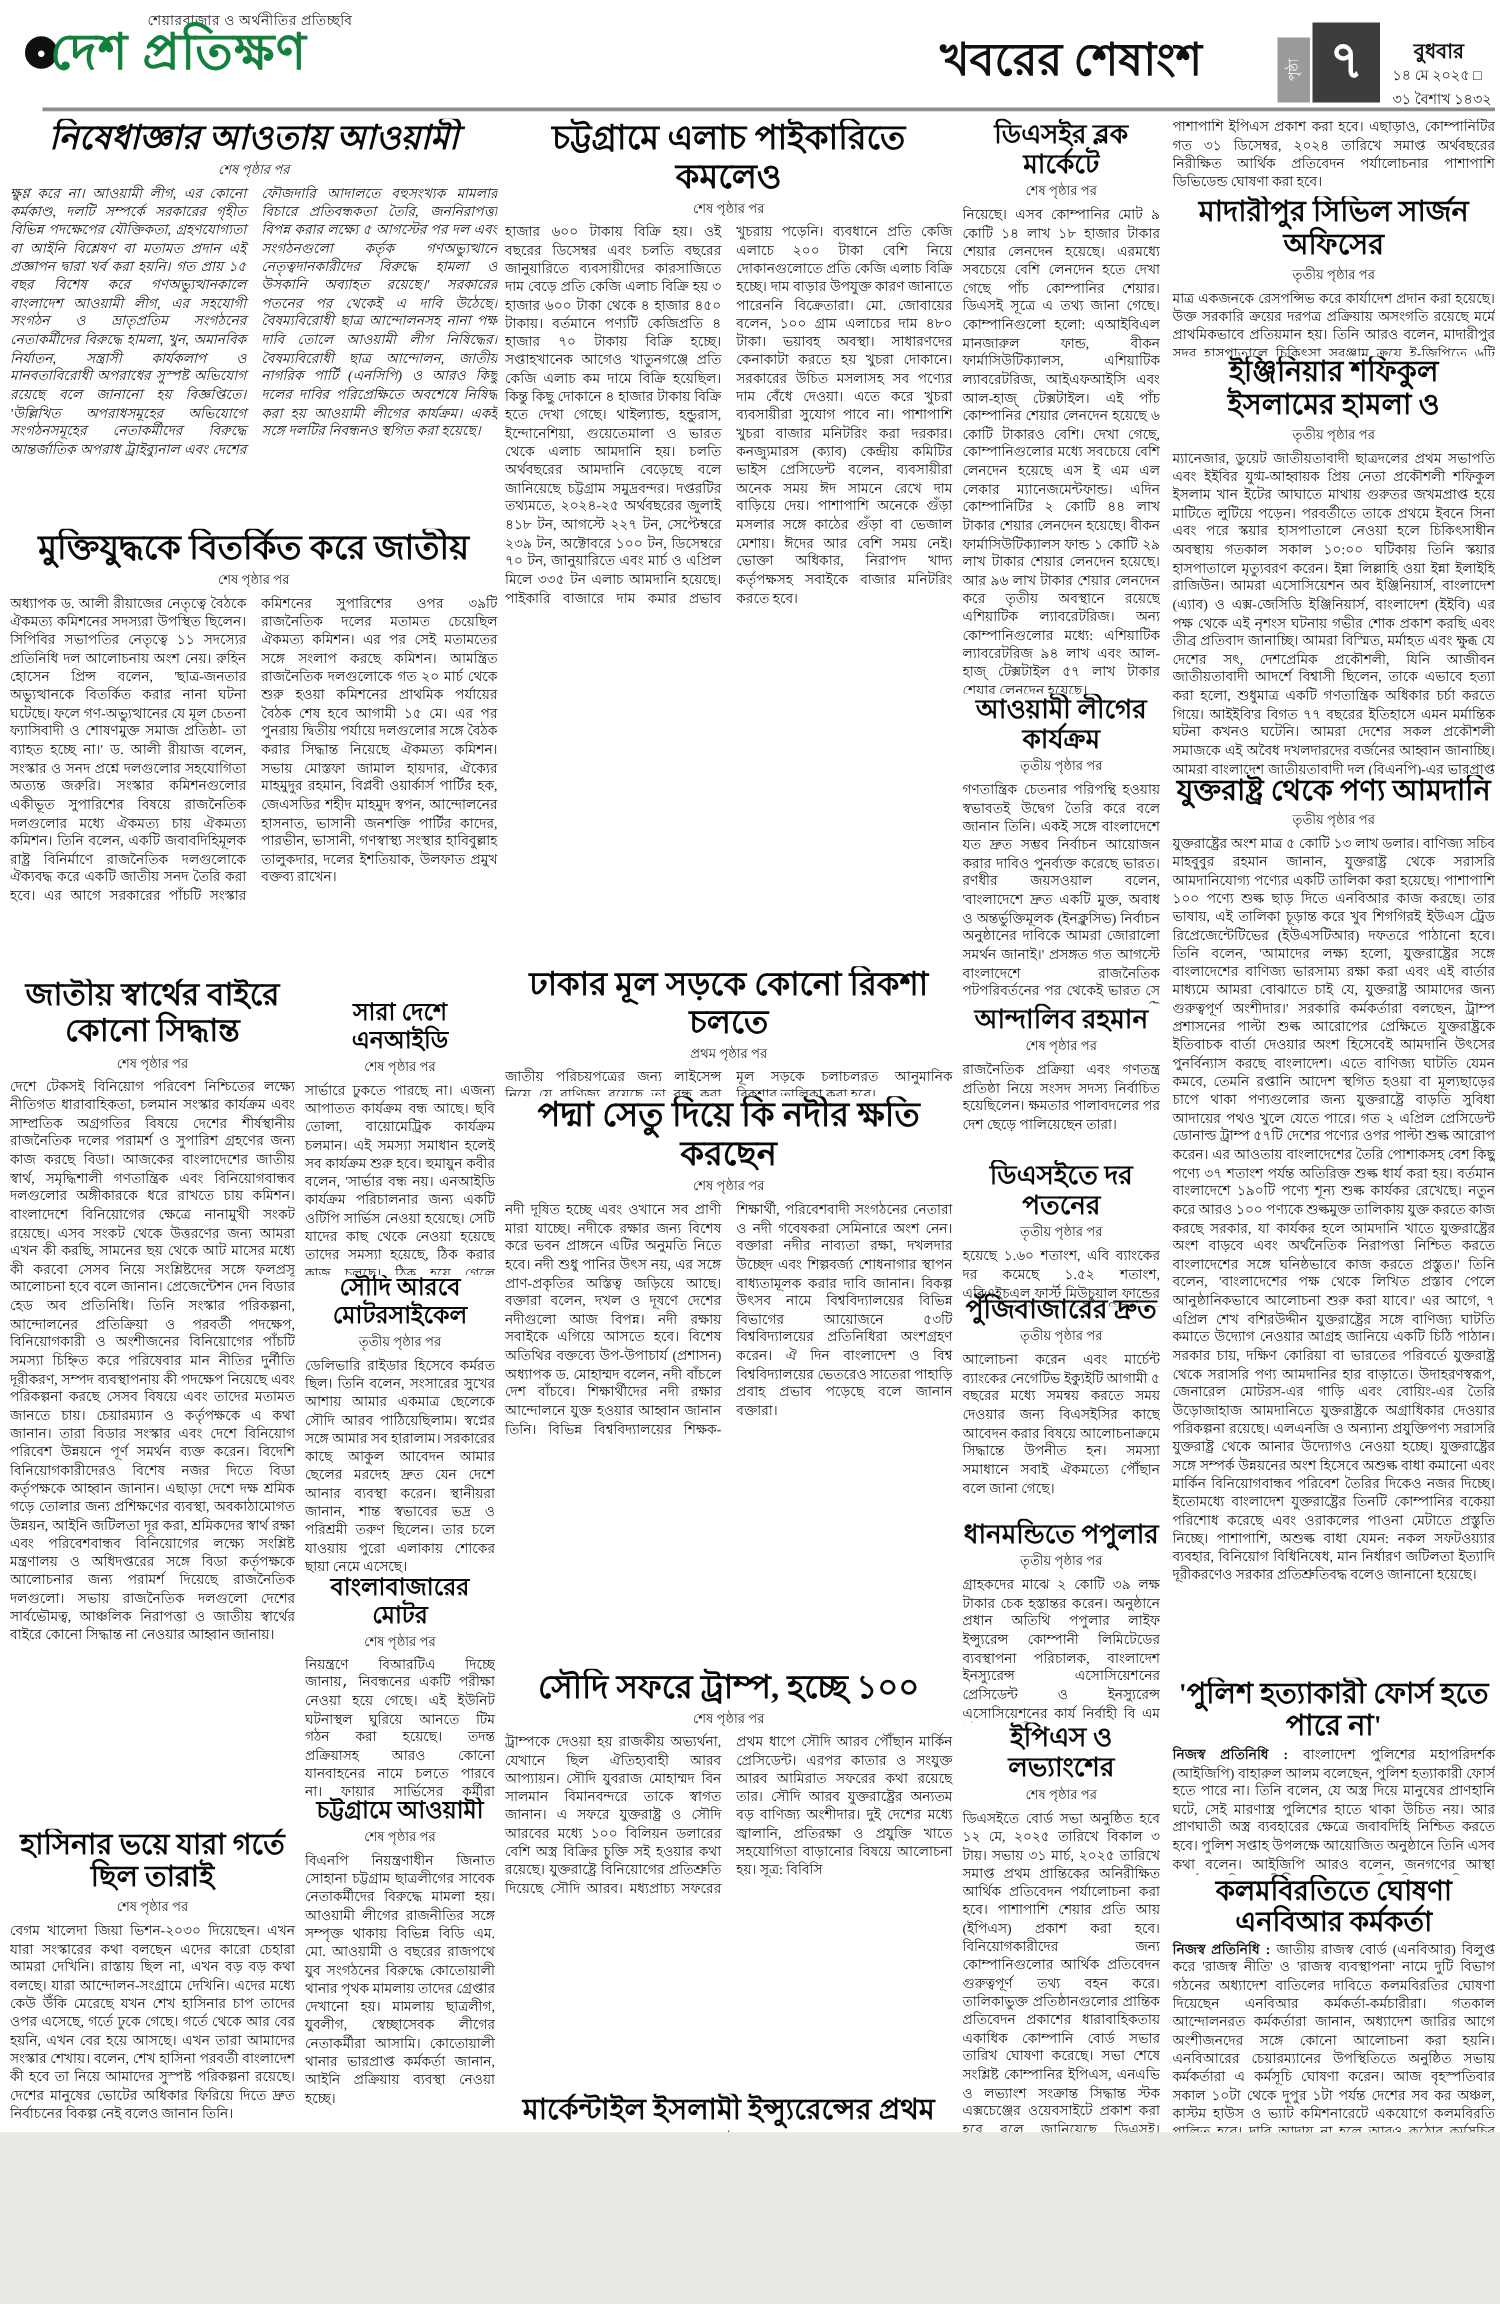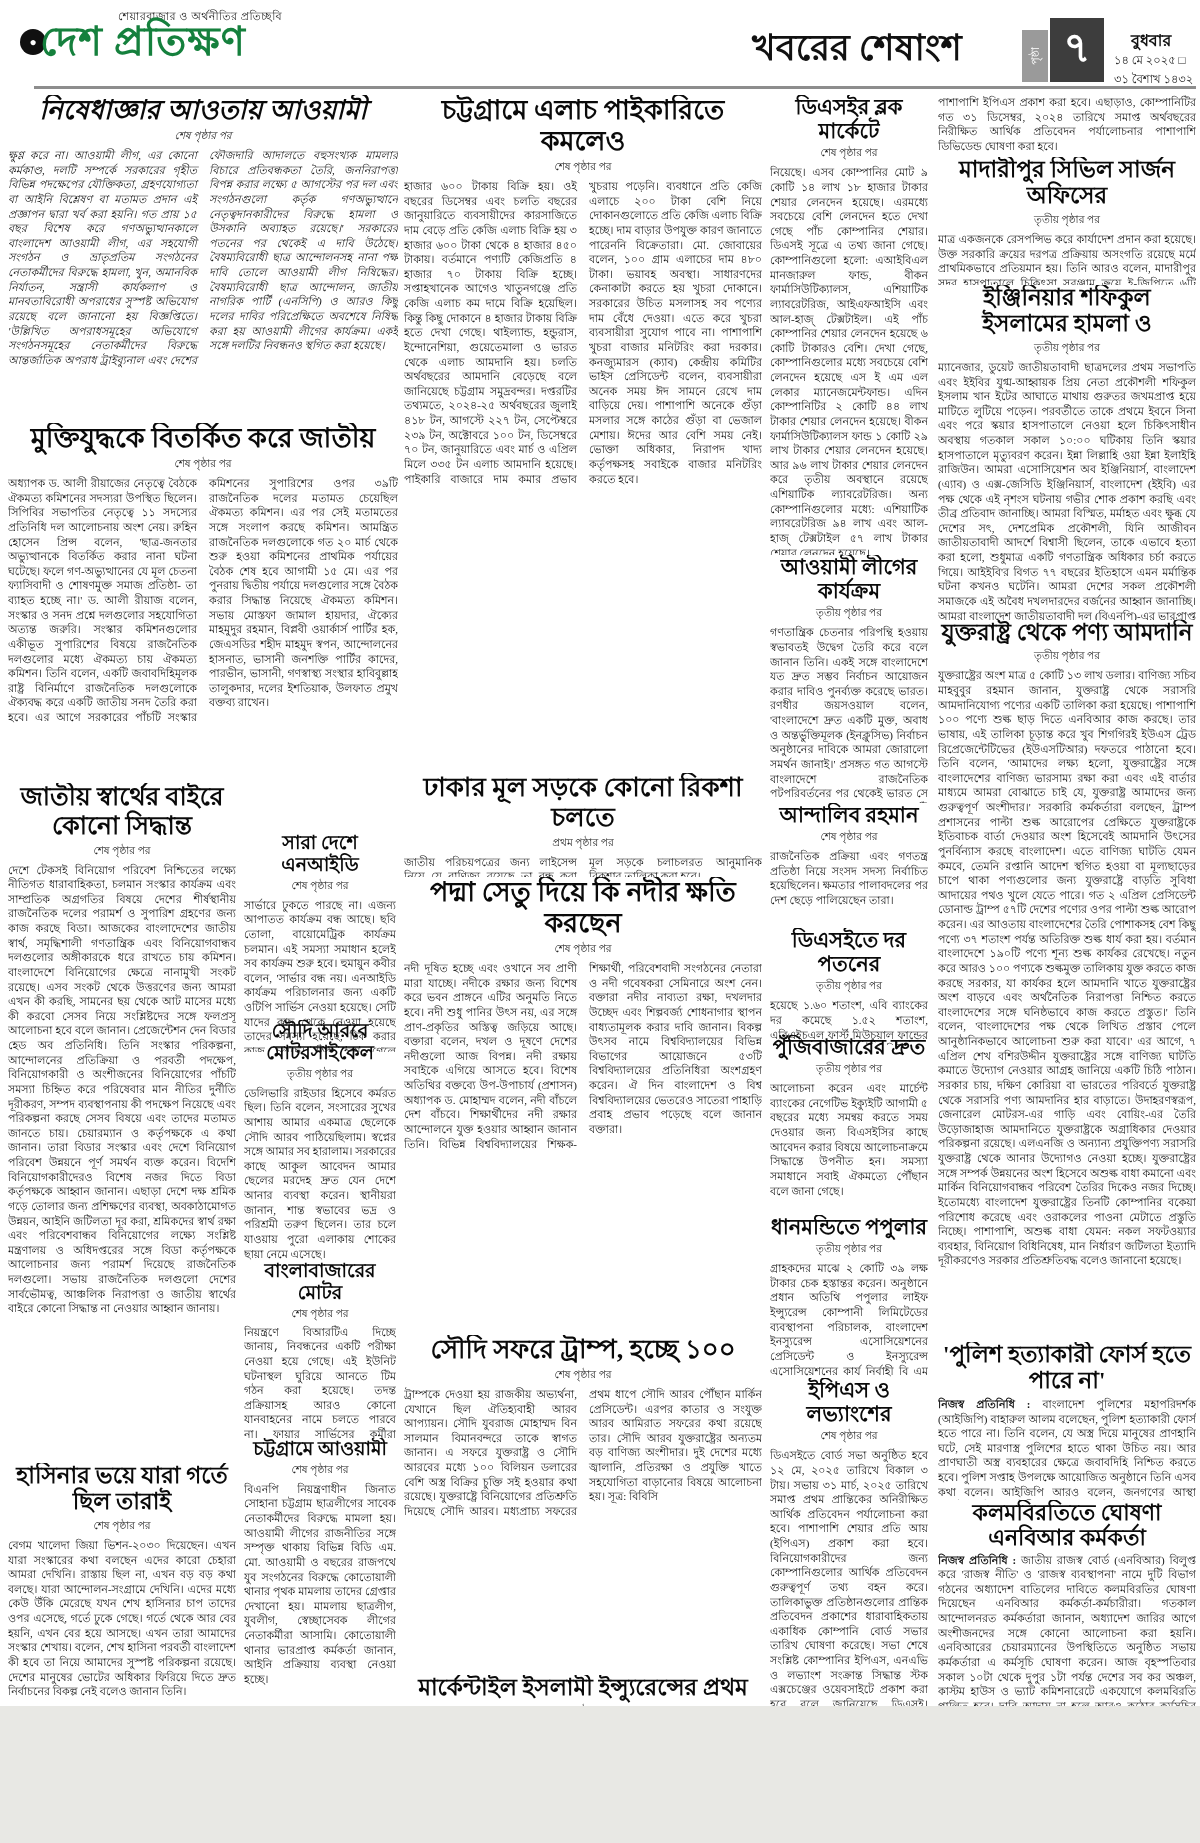--- a/index.html
+++ b/index.html
@@ -65,21 +65,21 @@
       <div class="article" style="left: 8px; top: 783px; width: 228px; height: 680px;">
         <h2 style="font-size: 25px;">জাতীয় স্বার্থের বাইরে কোনো সিদ্ধান্ত</h2>
         <div class="cont">শেষ পৃষ্ঠার পর</div>
         <div class="abody" style="column-count: 1;">দেশে টেকসই বিনিয়োগ পরিবেশ নিশ্চিতের লক্ষ্যে নীতিগত ধারাবাহিকতা, চলমান সংস্কার কার্যক্রম এবং সাম্প্রতিক অগ্রগতির বিষয়ে দেশের শীর্ষস্থানীয় রাজনৈতিক দলের পরামর্শ ও সুপারিশ গ্রহণের জন্য কাজ করছে বিডা। আজকের বাংলাদেশের জাতীয় স্বার্থ, সমৃদ্ধিশালী গণতান্ত্রিক এবং বিনিয়োগবান্ধব দলগুলোর অঙ্গীকারকে ধরে রাখতে চায় কমিশন। বাংলাদেশে বিনিয়োগের ক্ষেত্রে নানামুখী সংকট রয়েছে। এসব সংকট থেকে উত্তরণের জন্য আমরা এখন কী করছি, সামনের ছয় থেকে আট মাসের মধ্যে কী করবো সেসব নিয়ে সংশ্লিষ্টদের সঙ্গে ফলপ্রসূ আলোচনা হবে বলে জানান। প্রেজেন্টেশন দেন বিডার হেড অব প্রতিনিধি। তিনি সংস্কার পরিকল্পনা, আন্দোলনের প্রতিক্রিয়া ও পরবর্তী পদক্ষেপ, বিনিয়োগকারী ও অংশীজনের বিনিয়োগের পাঁচটি সমস্যা চিহ্নিত করে পরিষেবার মান নীতির দুর্নীতি দূরীকরণ, সম্পদ ব্যবস্থাপনায় কী পদক্ষেপ নিয়েছে এবং পরিকল্পনা করছে সেসব বিষয়ে এবং তাদের মতামত জানতে চায়। চেয়ারম্যান ও কর্তৃপক্ষকে এ কথা জানান। তারা বিডার সংস্কার এবং দেশে বিনিয়োগ পরিবেশ উন্নয়নে পূর্ণ সমর্থন ব্যক্ত করেন। বিদেশি বিনিয়োগকারীদেরও বিশেষ নজর দিতে বিডা কর্তৃপক্ষকে আহ্বান জানান। এছাড়া দেশে দক্ষ শ্রমিক গড়ে তোলার জন্য প্রশিক্ষণের ব্যবস্থা, অবকাঠামোগত উন্নয়ন, আইনি জটিলতা দূর করা, শ্রমিকদের স্বার্থ রক্ষা এবং পরিবেশবান্ধব বিনিয়োগের লক্ষ্যে সংশ্লিষ্ট মন্ত্রণালয় ও অধিদপ্তরের সঙ্গে বিডা কর্তৃপক্ষকে আলোচনার জন্য পরামর্শ দিয়েছে রাজনৈতিক দলগুলো। সভায় রাজনৈতিক দলগুলো দেশের সার্বভৌমত্ব, আঞ্চলিক নিরাপত্তা ও জাতীয় স্বার্থের বাইরে কোনো সিদ্ধান্ত না নেওয়ার আহ্বান জানায়।</div>
       </div>
       <div class="article" style="left: 8px; top: 1463px; width: 228px; height: 372px;">
         <h2 style="font-size: 23px;">হাসিনার ভয়ে যারা গর্তে ছিল তারাই</h2>
         <div class="cont">শেষ পৃষ্ঠার পর</div>
         <div class="abody" style="column-count: 1;">বেগম খালেদা জিয়া ভিশন-২০৩০ দিয়েছেন। এখন যারা সংস্কারের কথা বলছেন এদের কারো চেহারা আমরা দেখিনি। রাস্তায় ছিল না, এখন বড় বড় কথা বলছে। যারা আন্দোলন-সংগ্রামে দেখিনি। এদের মধ্যে কেউ উঁকি মেরেছে যখন শেখ হাসিনার চাপ তাদের ওপর এসেছে, গর্তে ঢুকে গেছে। গর্তে থেকে আর বের হয়নি, এখন বের হয়ে আসছে। এখন তারা আমাদের সংস্কার শেখায়। বলেন, শেখ হাসিনা পরবর্তী বাংলাদেশ কী হবে তা নিয়ে আমাদের সুস্পষ্ট পরিকল্পনা রয়েছে। দেশের মানুষের ভোটের অধিকার ফিরিয়ে দিতে দ্রুত নির্বাচনের বিকল্প নেই বলেও জানান তিনি।</div>
       </div>
-      <div class="article" style="left: 244px; top: 800px; width: 152px; height: 220px; margin-top: 32px;">
+      <div class="article" style="left: 244px; top: 800px; width: 152px; height: 220px;">
         <h2 style="font-size: 19px;">সারা দেশে এনআইডি</h2>
         <div class="cont">শেষ পৃষ্ঠার পর</div>
         <div class="abody" style="column-count: 1;">সার্ভারে ঢুকতে পারছে না। এজন্য আপাতত কার্যক্রম বন্ধ আছে। ছবি তোলা, বায়োমেট্রিক কার্যক্রম চলমান। এই সমস্যা সমাধান হলেই সব কার্যক্রম শুরু হবে। হুমায়ুন কবীর বলেন, 'সার্ভার বন্ধ নয়। এনআইডি কার্যক্রম পরিচালনার জন্য একটি ওটিপি সার্ভিস নেওয়া হয়েছে। সেটি যাদের কাছ থেকে নেওয়া হয়েছে তাদের সমস্যা হয়েছে, ঠিক করার কাজ চলছে। ঠিক হয়ে গেলে কার্যক্রম চালু হয়ে যাবে।'</div>
       </div>
       <div class="article" style="left: 244px; top: 1020px; width: 152px; height: 240px;">
         <h2 style="font-size: 19px;">সৌদি আরবে মোটরসাইকেল</h2>
         <div class="cont">তৃতীয় পৃষ্ঠার পর</div>
         <div class="abody" style="column-count: 1;">ডেলিভারি রাইডার হিসেবে কর্মরত ছিল। তিনি বলেন, সংসারের সুখের আশায় আমার একমাত্র ছেলেকে সৌদি আরব পাঠিয়েছিলাম। স্বপ্নের সঙ্গে আমার সব হারালাম। সরকারের কাছে আকুল আবেদন আমার ছেলের মরদেহ দ্রুত যেন দেশে আনার ব্যবস্থা করেন। স্থানীয়রা জানান, শান্ত স্বভাবের ভদ্র ও পরিশ্রমী তরুণ ছিলেন। তার চলে যাওয়ায় পুরো এলাকায় শোকের ছায়া নেমে এসেছে।</div>
       </div>
       <div class="article" style="left: 244px; top: 1260px; width: 152px; height: 178px;">

